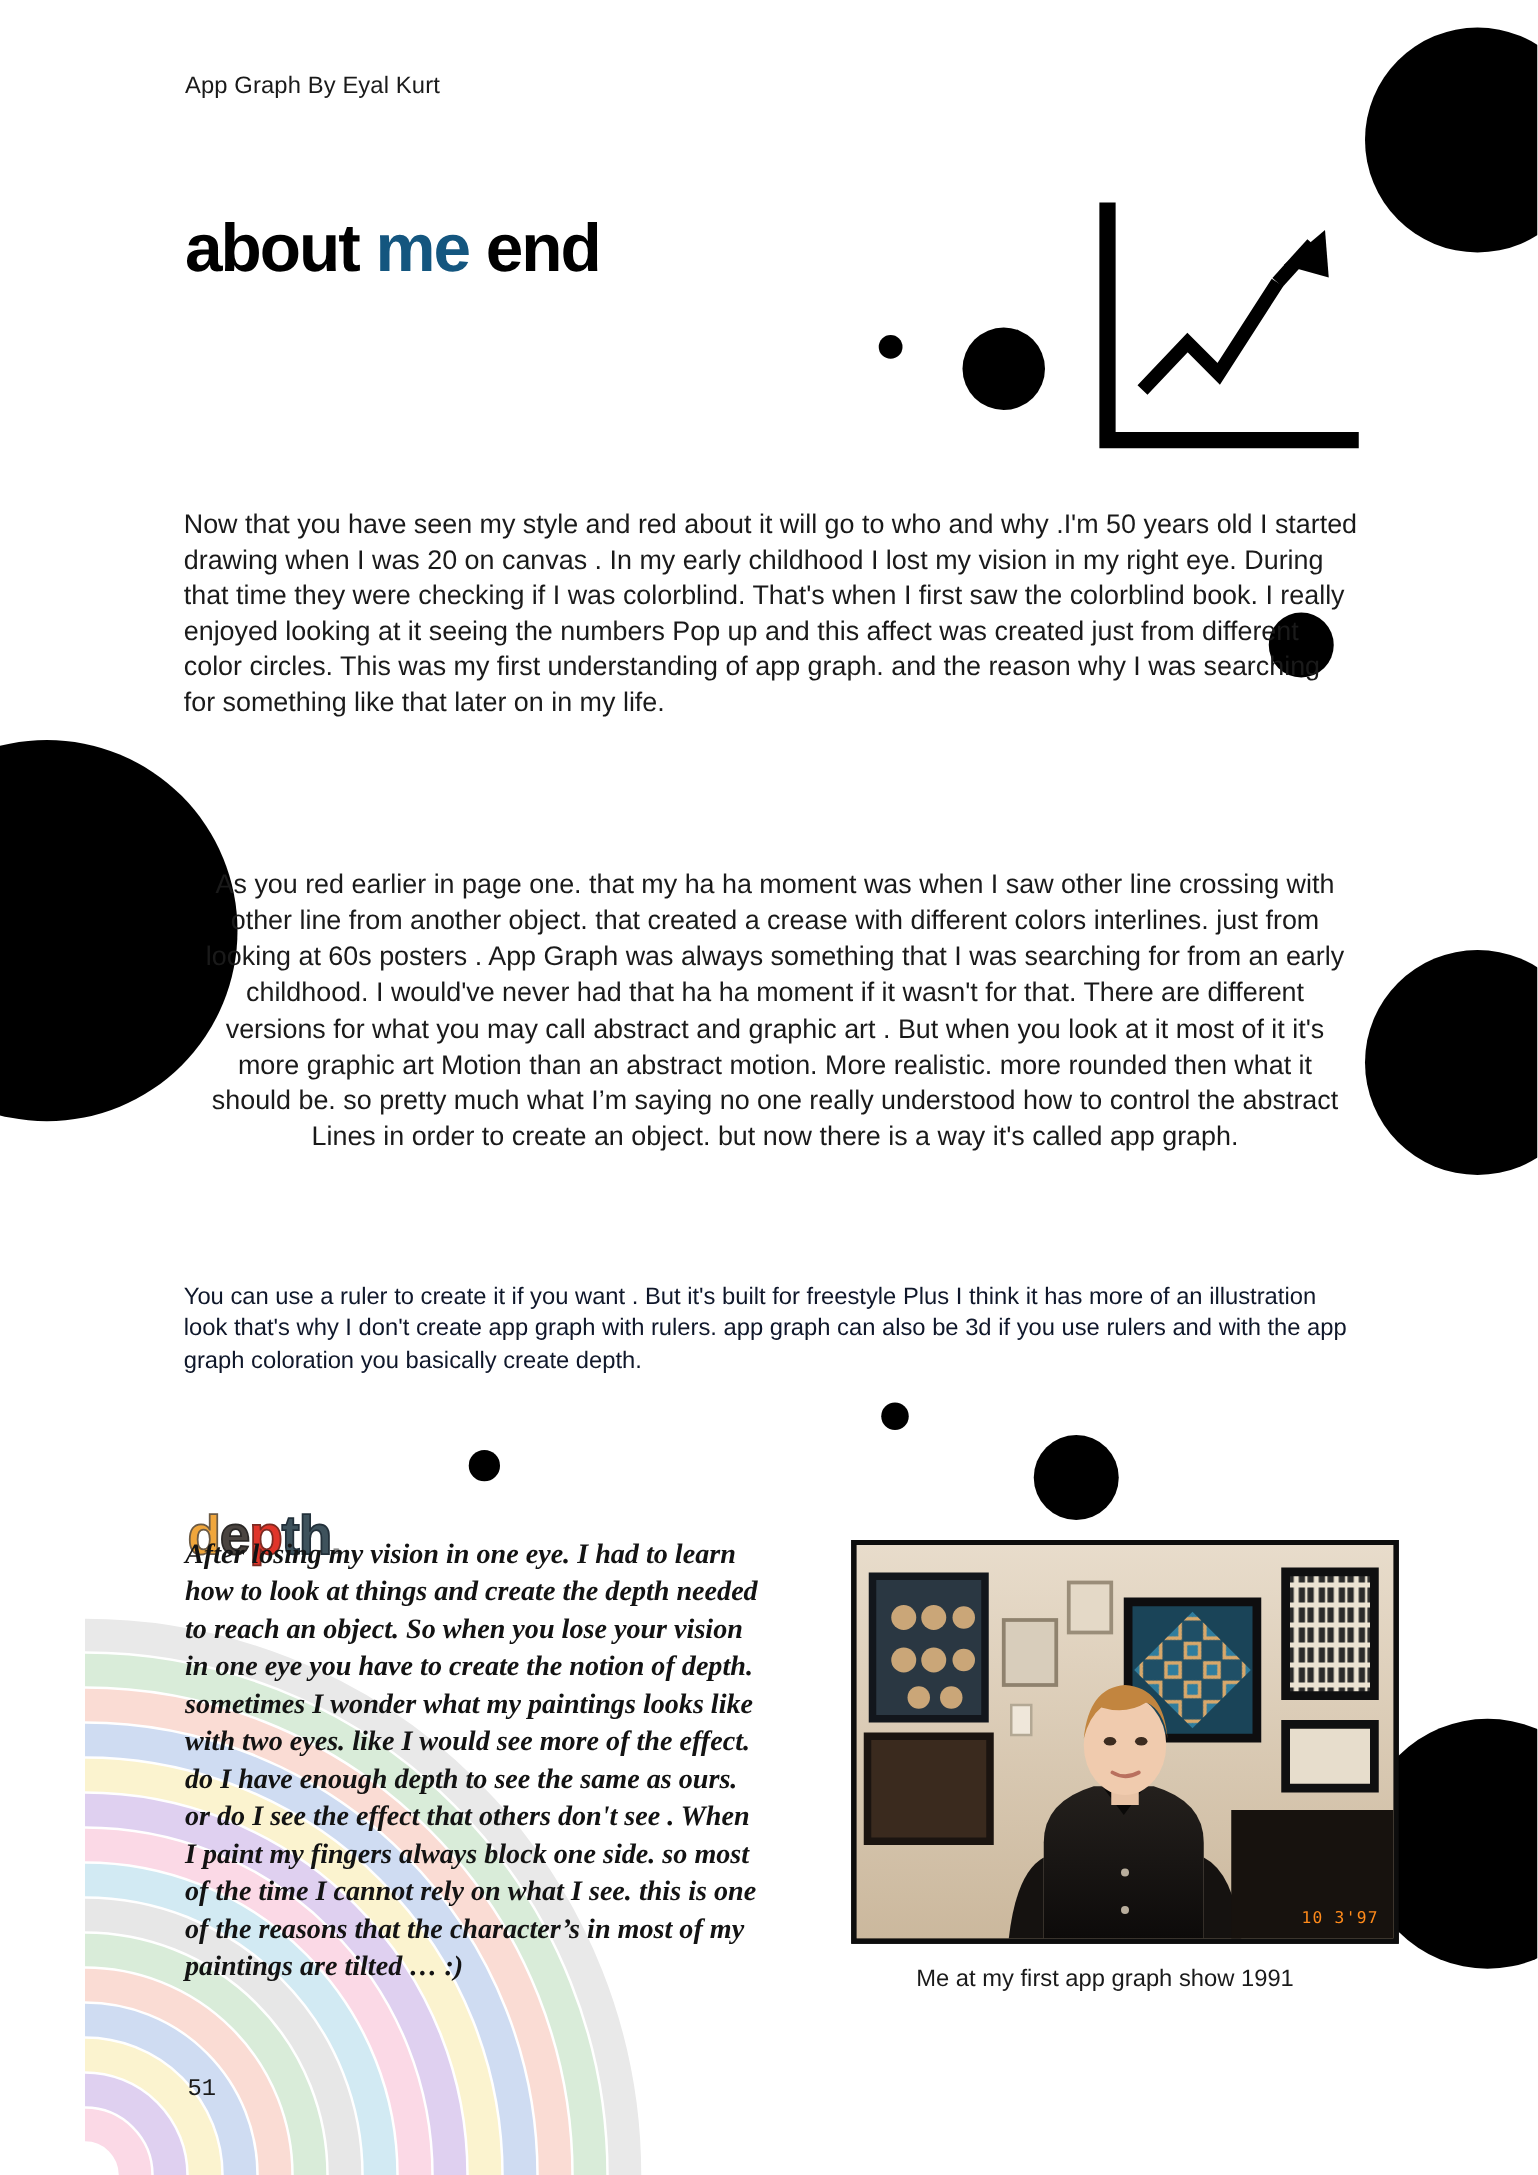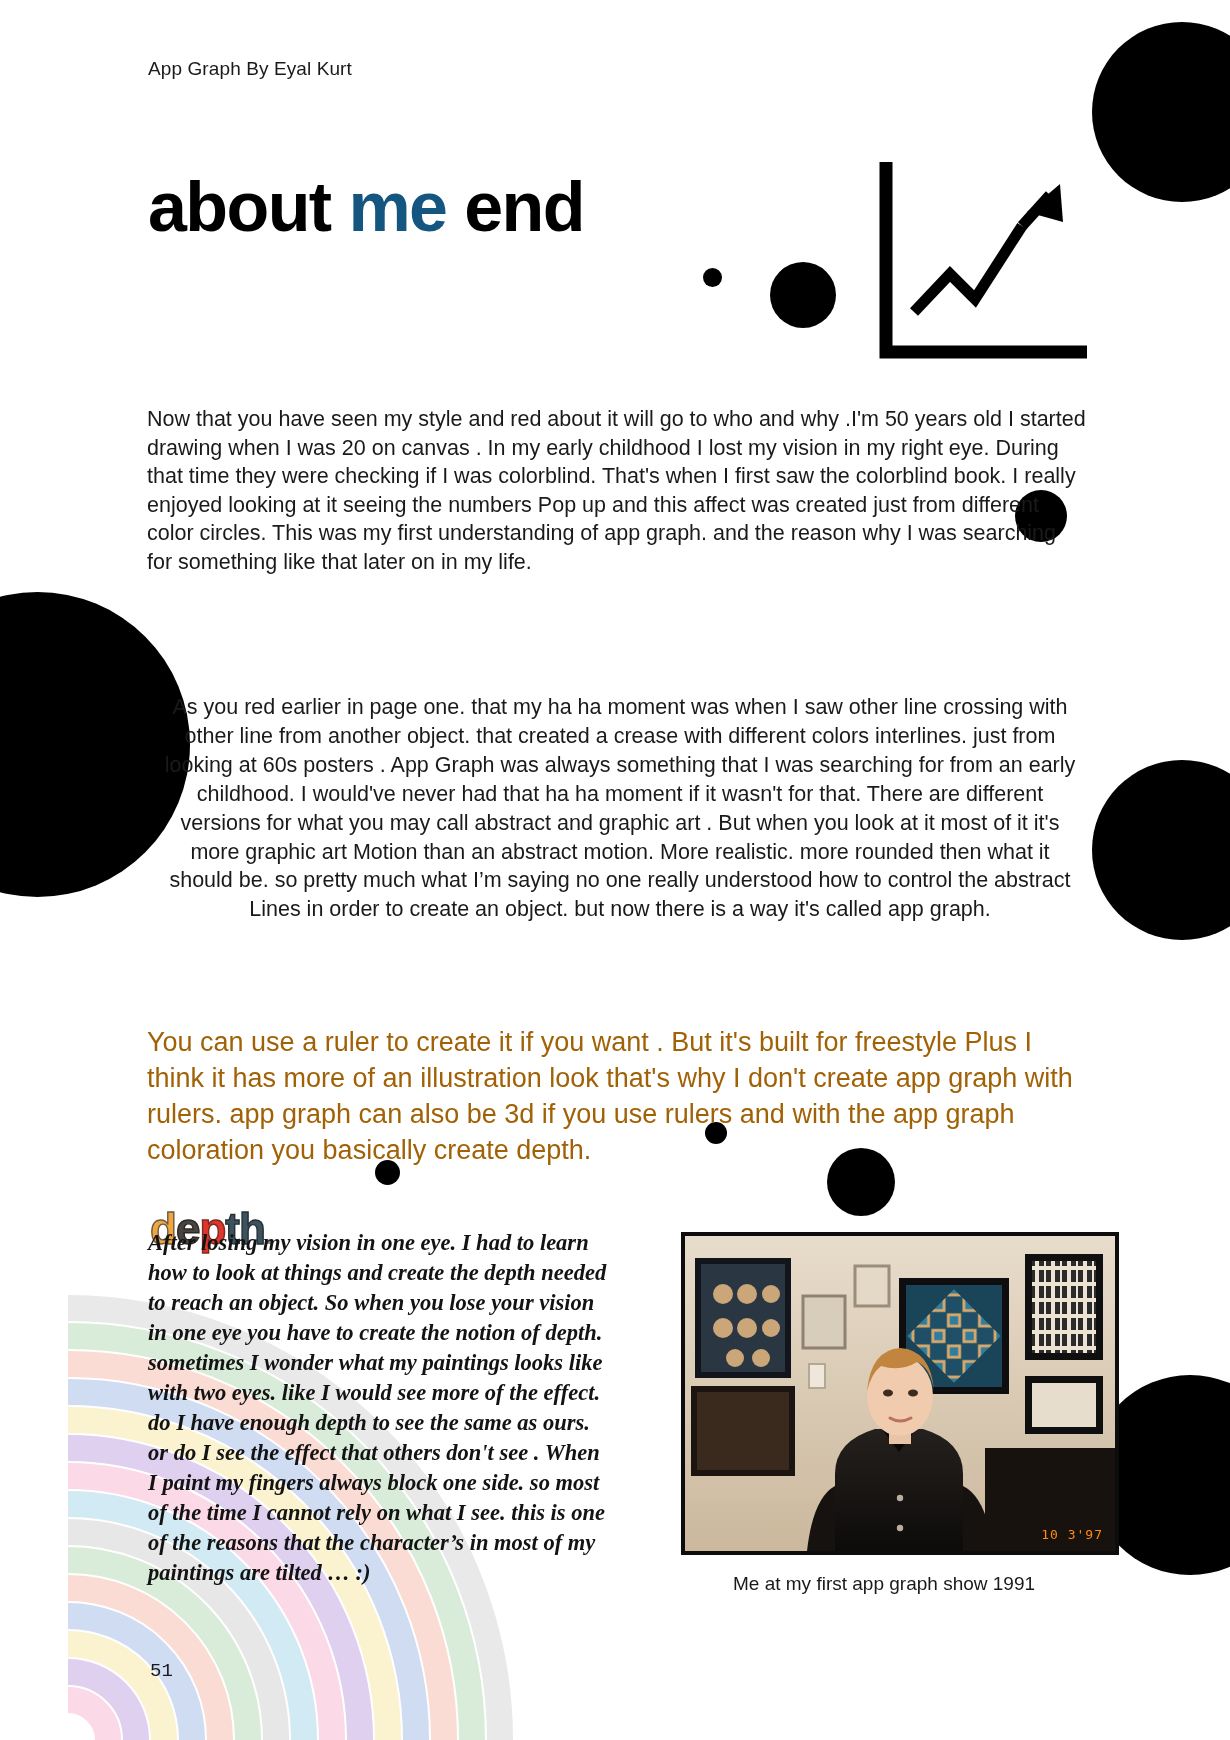--- a/index.html
+++ b/index.html
@@ -48,21 +48,21 @@
   }
 
   
   .title-block {
     position: absolute;
     left: 148px;
     top: 172px;
     line-height: 1.0;
   }
   .title-line {
-    font-size: 70px;
+    font-size: 54px;
     font-weight: bold;
     letter-spacing: -1.6px;
     white-space: nowrap;
   }
   .title-line + .title-line { margin-top: 14px; }
   .t-black { color: #000000; }
   .t-blue  { color: #14567f; }
   .t-pink  { color: #fc3b92; }
   .t-dots  { color: #000000; }
 
@@ -94,23 +94,23 @@
     line-height: 1.345;
     color: #1a1a1a;
     text-align: center;
     margin-top: 45px;
   }
   .para-third {
     position: absolute;
     left: 147px;
     top: 1025px;
     width: 940px;
-    font-size: 27px;
+    font-size: 19px;
     line-height: 1.33;
-    color: #a16207;
+    color: #0f172a;
   }
 
   
   .rainbow {
     position: absolute;
     left: -140px;
     top: 1130px;
     width: 720px;
     height: 610px;
     pointer-events: none;

